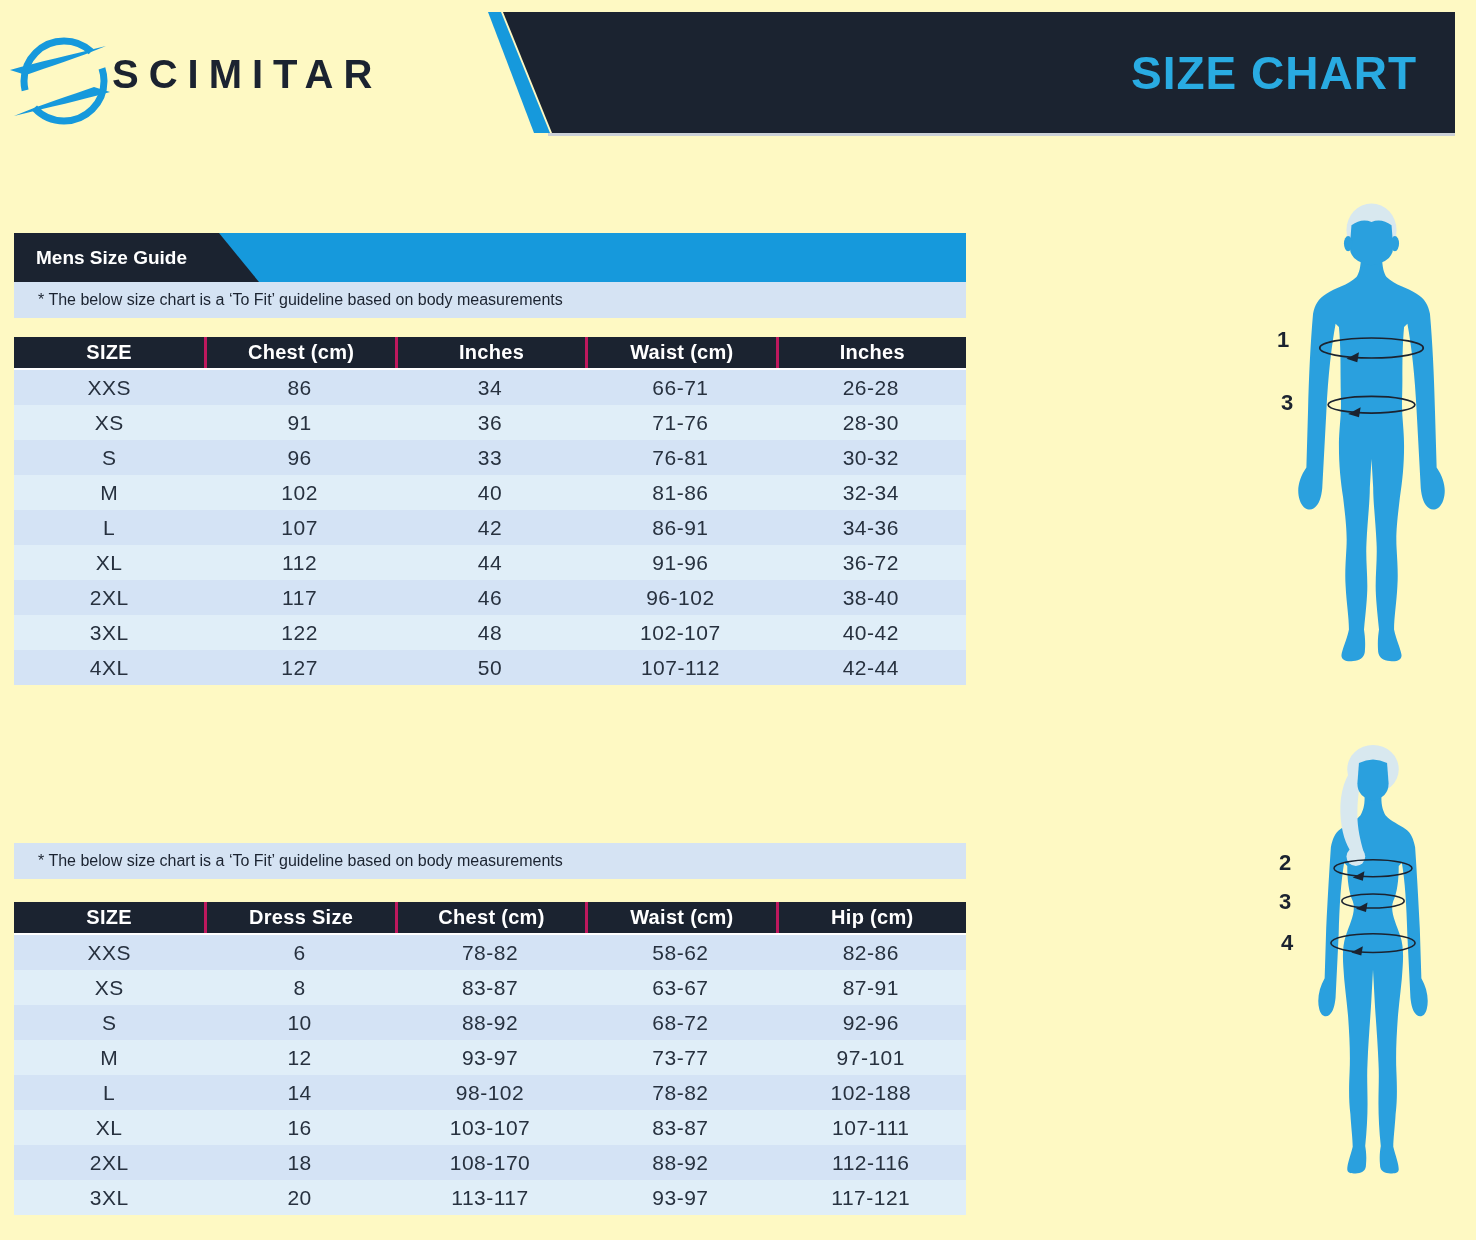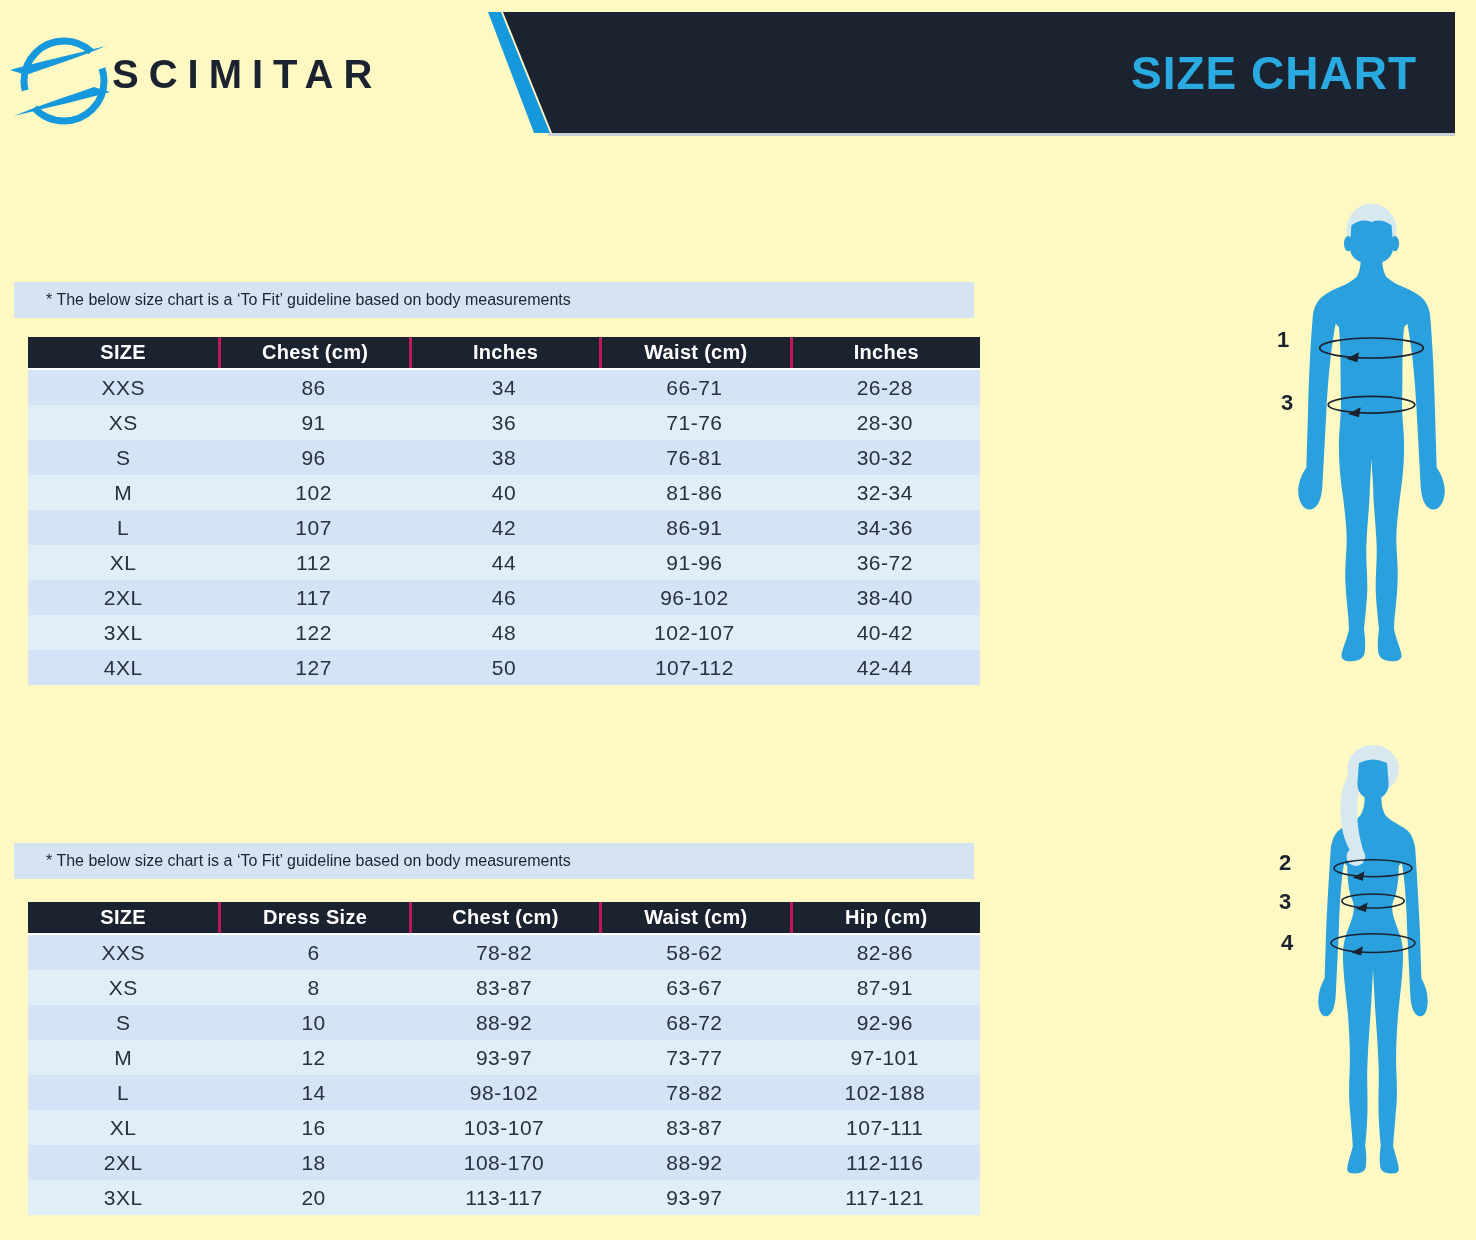--- a/index.html
+++ b/index.html
@@ -22,24 +22,24 @@
   .banner-underline{position:absolute;left:548px;top:133px;width:907px;height:3px;
         background:#CBD0D6;}
 
   
   .section-bar{position:absolute;left:14px;width:952px;height:49px;background:#1699DC;}
   .section-tab{position:absolute;left:0;top:0;width:245px;height:49px;background:#1B2330;
         clip-path:polygon(0 0,205px 0,245px 100%,0 100%);
         display:flex;align-items:center;}
   .section-tab span{color:#ffffff;font-size:19px;font-weight:700;padding-left:22px;}
   .section-note{position:absolute;left:14px;width:928px;height:36px;background:#D5E3F3;
-        color:#1B2330;font-size:16px;line-height:36px;padding-left:32px;}
+        color:#1B2330;font-size:16px;line-height:36px;padding-left:24px;}
 
   
-  .size-table{position:absolute;left:28px;width:952px;}
+  .size-table{position:absolute;left:14px;width:952px;}
   .t-head{display:grid;grid-template-columns:repeat(5,1fr);height:31px;background:#1B2330;
         border-bottom:2px solid #ffffff;}
   .t-head .cell{display:flex;align-items:center;justify-content:center;
         color:#ffffff;font-size:20px;font-weight:700;letter-spacing:.3px;
         border-left:3px solid #be185d;}
   .t-head .cell:first-child{border-left:none;}
   .t-row{display:grid;grid-template-columns:repeat(5,1fr);height:35px;}
   .t-row.odd{background:#D4E3F5;}
   .t-row.even{background:#E0EEF8;}
   .t-row .cell{display:flex;align-items:center;justify-content:center;
@@ -64,20 +64,25 @@
   <div class="brand-name">SCIMITAR</div>
 
   <div class="banner">
     <div class="stripe"></div>
     <div class="panel">
       <span class="title">SIZE CHART</span>
     </div>
   </div>
   <div class="banner-underline"></div>
 
+  <div class="section-bar" style="top:233px">
+    <div class="section-tab">
+      <span>Mens Size Guide</span>
+    </div>
+  </div>
   <div class="section-note" style="top:282px">* The below size chart is a ‘To Fit’ guideline based on body measurements</div>
 
   <div class="size-table" style="top:337px">
       <div class="t-head">
         <div class="cell">SIZE</div>
         <div class="cell">Chest (cm)</div>
         <div class="cell">Inches</div>
         <div class="cell">Waist (cm)</div>
         <div class="cell">Inches</div>
       </div>
@@ -91,21 +96,21 @@
       <div class="t-row even">
         <div class="cell">XS</div>
         <div class="cell">91</div>
         <div class="cell">36</div>
         <div class="cell">71-76</div>
         <div class="cell">28-30</div>
       </div>
       <div class="t-row odd">
         <div class="cell">S</div>
         <div class="cell">96</div>
-        <div class="cell">38</div>
+        <div class="cell">33</div>
         <div class="cell">76-81</div>
         <div class="cell">30-32</div>
       </div>
       <div class="t-row even">
         <div class="cell">M</div>
         <div class="cell">102</div>
         <div class="cell">40</div>
         <div class="cell">81-86</div>
         <div class="cell">32-34</div>
       </div>

